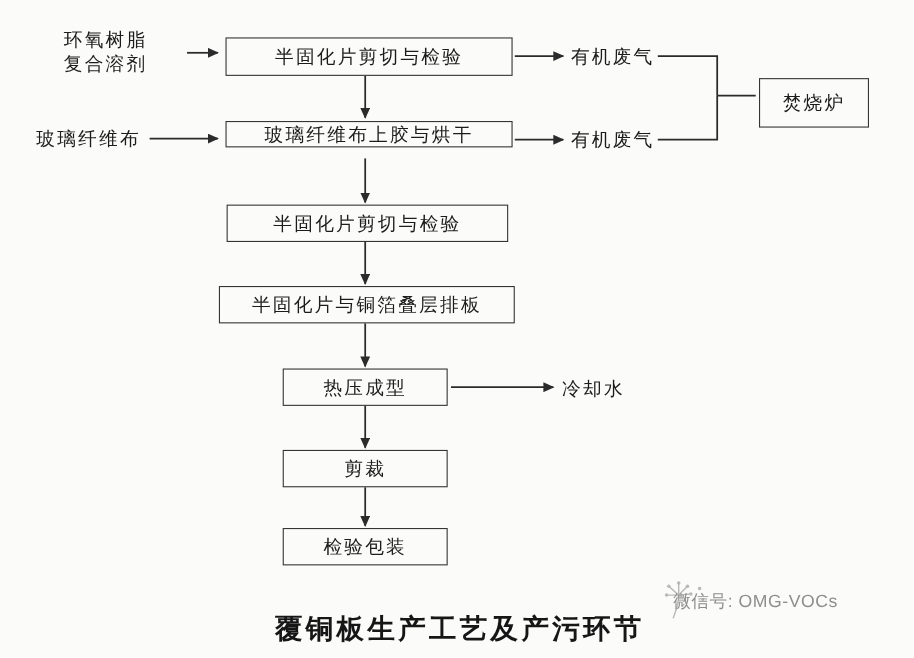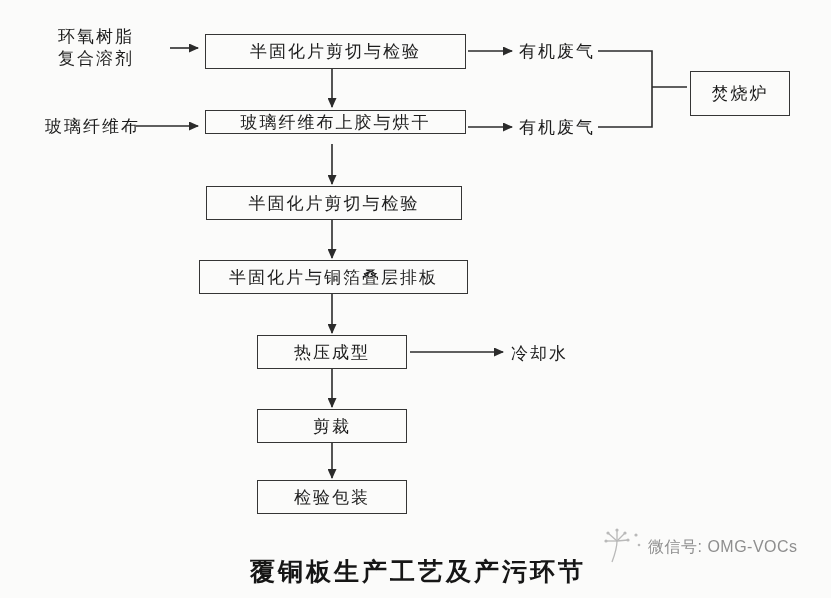--- a/index.html
+++ b/index.html
@@ -47,21 +47,21 @@
     width: 380px;
     text-align: left;
     font-size: 25px;
     font-weight: bold;
     color: #161616;
     letter-spacing: 3px;
     white-space: nowrap;
   }
   .watermark {
     position: absolute;
-    left: 648px;
+    left: 612px;
     top: 537px;
     font-size: 16px;
     color: #8e8e8e;
     letter-spacing: 0.5px;
     white-space: nowrap;
   }
   .wm-logo {
     position: absolute;
     left: 598px;
     top: 524px;
@@ -100,21 +100,21 @@
       <path d="M598,51 L652,51 L652,87"></path>
       <path d="M598,127 L652,127 L652,87"></path>
       <line x1="652" y1="87" x2="687" y2="87"></line>
     </g>
   </svg>
 
   <div class="label multiline" style="left:58px; top:26px;">
     <div>环氧树脂</div>
     <div>复合溶剂</div>
   </div>
-  <div class="label" style="left:33px; top:116px;margin-left:12px;">玻璃纤维布</div>
+  <div class="label" style="left:33px; top:116px;">玻璃纤维布</div>
 
   <div class="node" style="left:205px; top:34px;  width:261px; height:35px;">半固化片剪切与检验</div>
   <div class="node" style="left:205px; top:110px; width:261px; height:24px;">玻璃纤维布上胶与烘干</div>
   <div class="node" style="left:206px; top:186px; width:256px; height:34px;">半固化片剪切与检验</div>
   <div class="node" style="left:199px; top:260px; width:269px; height:34px;">半固化片与铜箔叠层排板</div>
   <div class="node" style="left:257px; top:335px; width:150px; height:34px;">热压成型</div>
   <div class="node" style="left:257px; top:409px; width:150px; height:34px;">剪裁</div>
   <div class="node" style="left:257px; top:480px; width:150px; height:34px;">检验包装</div>
 
   <div class="node" style="left:690px; top:71px; width:100px; height:45px;">焚烧炉</div>

